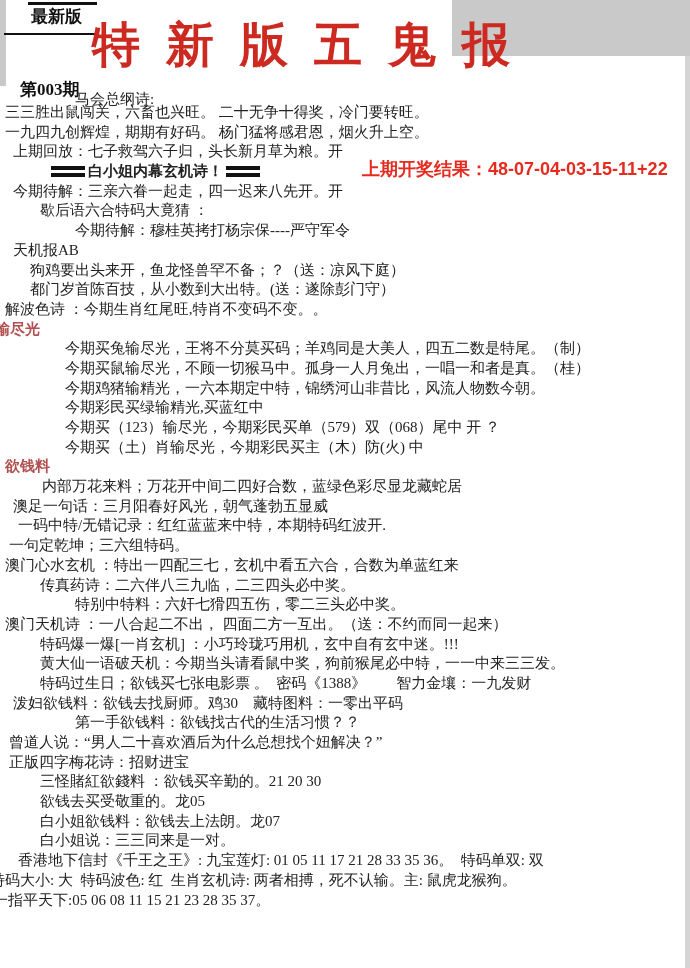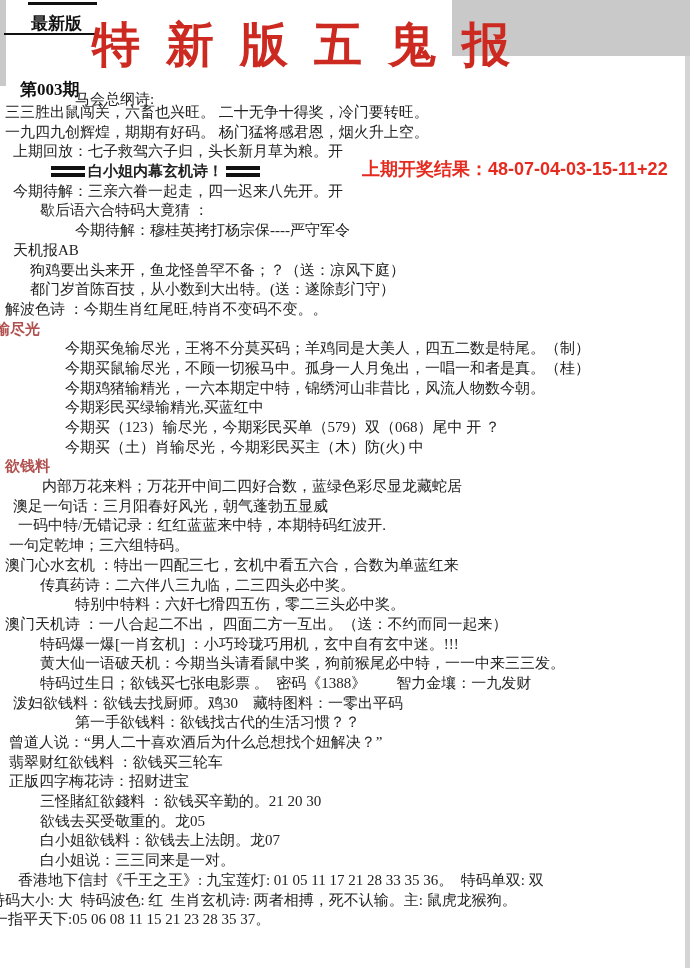--- a/index.html
+++ b/index.html
@@ -12,21 +12,21 @@
     color:#222222;
   }
   
   .artifact{position:absolute;background:#c9c9c9;}
   .art-topright{left:452px;top:0;width:238px;height:56px;}
   .art-left{left:0;top:0;width:6px;height:86px;}
   .art-right{left:685px;top:56px;width:5px;height:912px;background:#d5d5d5;}
 
   
   .edition-topline{position:absolute;left:28px;top:2px;width:69px;height:3px;background:#111;}
-  .edition-label{position:absolute;left:31px;top:12px;font-size:17px;font-weight:bold;color:#111;}
+  .edition-label{position:absolute;left:31px;top:5px;font-size:17px;font-weight:bold;color:#111;}
   .edition-botline{position:absolute;left:4px;top:33px;width:95px;height:2px;background:#111;}
   .main-title{
     position:absolute;left:92px;top:13px;
     font-size:48px;font-weight:bold;letter-spacing:26px;
     color:#cc2a21;white-space:nowrap;
   }
   .issue-no{position:absolute;left:20px;top:78px;font-size:17px;font-weight:bold;color:#111;}
   .intro-label{position:absolute;left:75px;top:90px;font-size:15px;color:#222;}
 
   
@@ -98,21 +98,20 @@
       <div class="line" style="margin-left: 5px;">澳门心水玄机 ：特出一四配三七，玄机中看五六合，合数为单蓝红来</div>
       <div class="line" style="margin-left: 40px;">传真药诗：二六伴八三九临，二三四头必中奖。</div>
       <div class="line" style="margin-left: 75px;">特别中特料：六奸七猾四五伤，零二三头必中奖。</div>
       <div class="line" style="margin-left: 5px;">澳门天机诗 ：一八合起二不出， 四面二方一互出。（送：不约而同一起来）</div>
       <div class="line" style="margin-left: 40px;">特码爆一爆[一肖玄机] ：小巧玲珑巧用机，玄中自有玄中迷。!!!</div>
       <div class="line" style="margin-left: 40px;">黄大仙一语破天机：今期当头请看鼠中奖，狗前猴尾必中特，一一中来三三发。</div>
       <div class="line" style="margin-left: 40px;">特码过生日；欲钱买七张电影票 。  密码《1388》        智力金壤：一九发财</div>
       <div class="line" style="margin-left: 13px;">泼妇欲钱料：欲钱去找厨师。鸡30    藏特图料：一零出平码</div>
       <div class="line" style="margin-left: 75px;">第一手欲钱料：欲钱找古代的生活习惯？？</div>
       <div class="line" style="margin-left: 9px;">曾道人说：“男人二十喜欢酒后为什么总想找个妞解决？”</div>
-      <div class="line" style="margin-left: 9px;">翡翠财红欲钱料 ：欲钱买三轮车</div>
       <div class="line" style="margin-left: 9px;">正版四字梅花诗：招财进宝</div>
       <div class="line" style="margin-left: 40px;">三怪賭紅欲錢料 ：欲钱买辛勤的。21 20 30</div>
       <div class="line" style="margin-left: 40px;">欲钱去买受敬重的。龙05</div>
       <div class="line" style="margin-left: 40px;">白小姐欲钱料：欲钱去上法朗。龙07</div>
       <div class="line" style="margin-left: 40px;">白小姐说：三三同来是一对。</div>
       <div class="line" style="margin-left: 18px;">香港地下信封《千王之王》: 九宝莲灯: 01 05 11 17 21 28 33 35 36。  特码单双: 双</div>
       <div class="line" style="margin-left: -10px;">特码大小: 大  特码波色: 红  生肖玄机诗: 两者相搏，死不认输。主: 鼠虎龙猴狗。</div>
       <div class="line" style="margin-left: -7px;">一指平天下:05 06 08 11 15 21 23 28 35 37。</div>
     </div>
 

